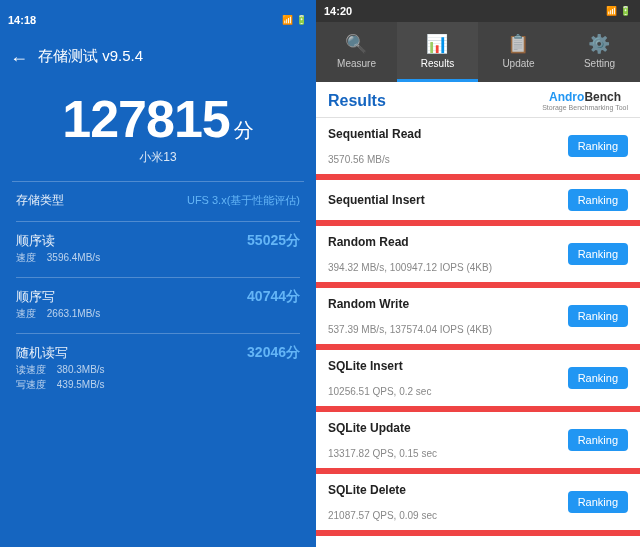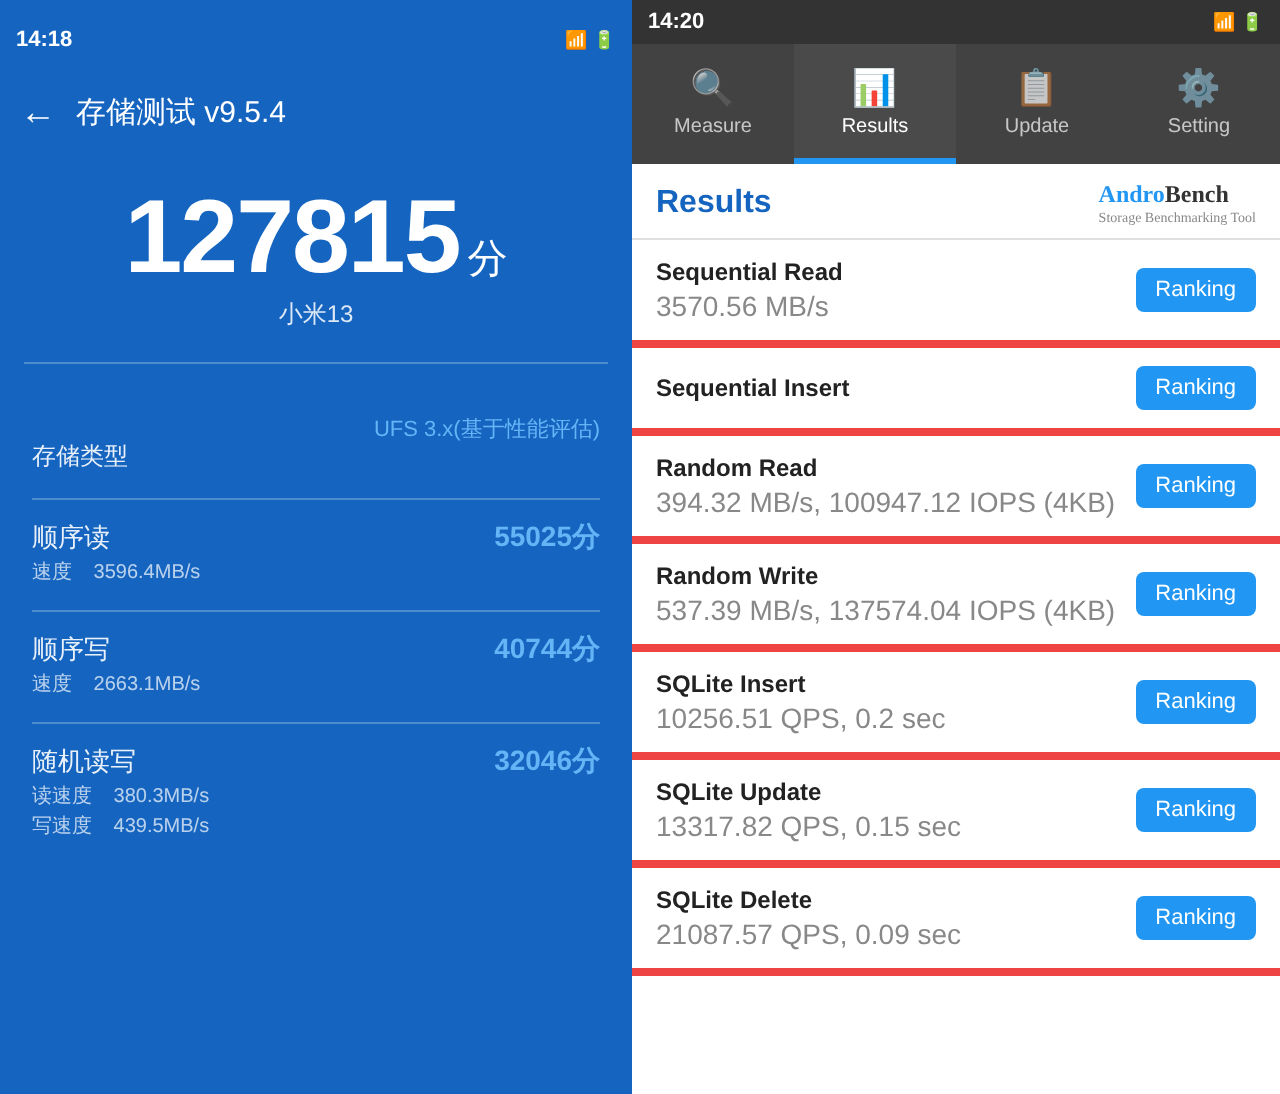--- a/index.html
+++ b/index.html
@@ -96,21 +96,20 @@
     }
     .storage-type-row {
       display: flex;
       justify-content: space-between;
       align-items: center;
       margin-bottom: 12px;
     }
     .storage-label {
       color: rgba(255,255,255,0.9);
       font-size: 12px;
-      margin-top: 28px;
     }
     .storage-value {
       color: #64B5F6;
       font-size: 11px;
     }
 
     .metric-row {
       margin-bottom: 12px;
     }
     .metric-header {
@@ -207,22 +206,21 @@
       border-bottom: 1px solid #e0e0e0;
     }
     .results-title {
       color: #1565C0;
       font-size: 16px;
       font-weight: bold;
     }
     .androbench-logo {
       display: flex;
       flex-direction: column;
-      align-items: flex-start;
-      font-family: Liberation Serif, serif;
+      align-items: center;
     }
     .androbench-text {
       font-size: 12px;
       font-weight: bold;
       color: #333;
     }
     .androbench-text span {
       color: #2196F3;
     }
     .androbench-sub {
@@ -234,34 +232,34 @@
       flex: 1;
       overflow-y: auto;
       background: white;
     }
 
     .result-item {
       display: flex;
       justify-content: space-between;
       align-items: center;
       padding: 9px 12px;
-      border-bottom: 4px solid #ef4444;
+      border-bottom: 6px solid #ef4444;
     }
     .result-info {
       flex: 1;
     }
     .result-name {
       font-size: 12px;
       font-weight: 600;
       color: #222;
     }
     .result-value {
-      font-size: 14px;
+      font-size: 10px;
       color: #888;
-      margin-top: 2px;
+      margin-top: 13px;
     }
     .ranking-btn {
       background: #2196F3;
       color: white;
       border: none;
       border-radius: 4px;
       padding: 5px 10px;
       font-size: 11px;
       cursor: pointer;
       white-space: nowrap;

